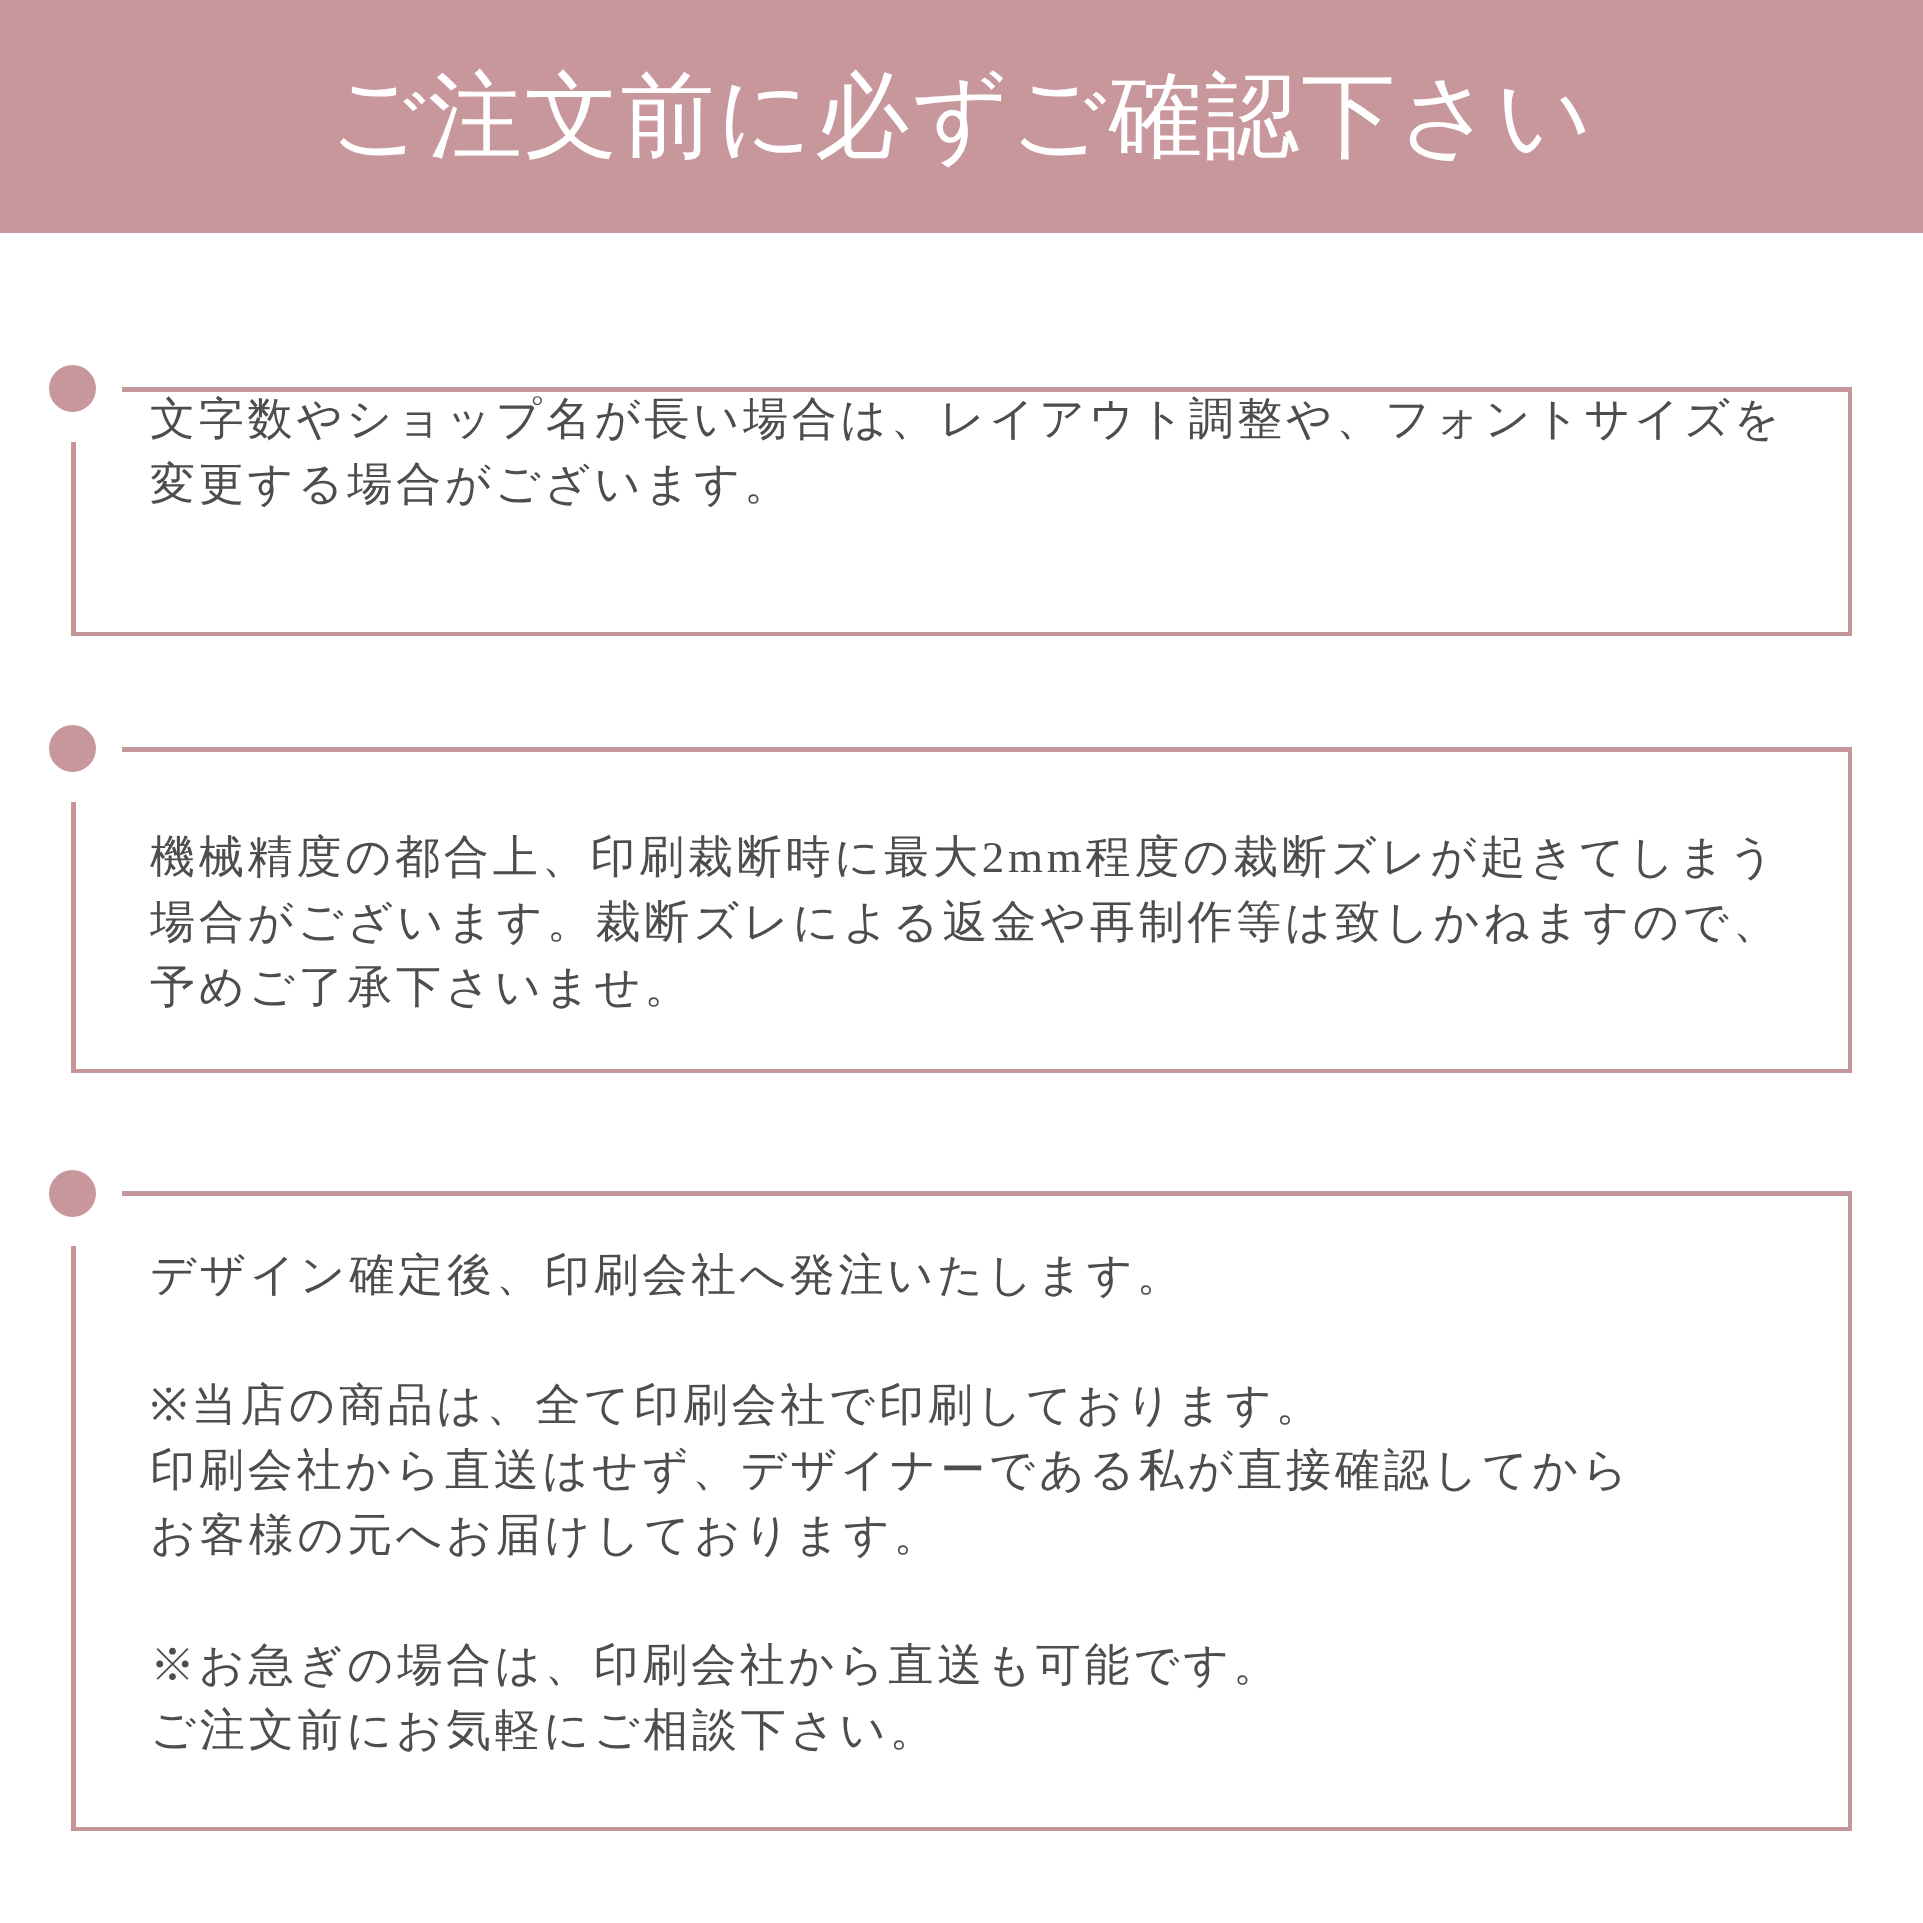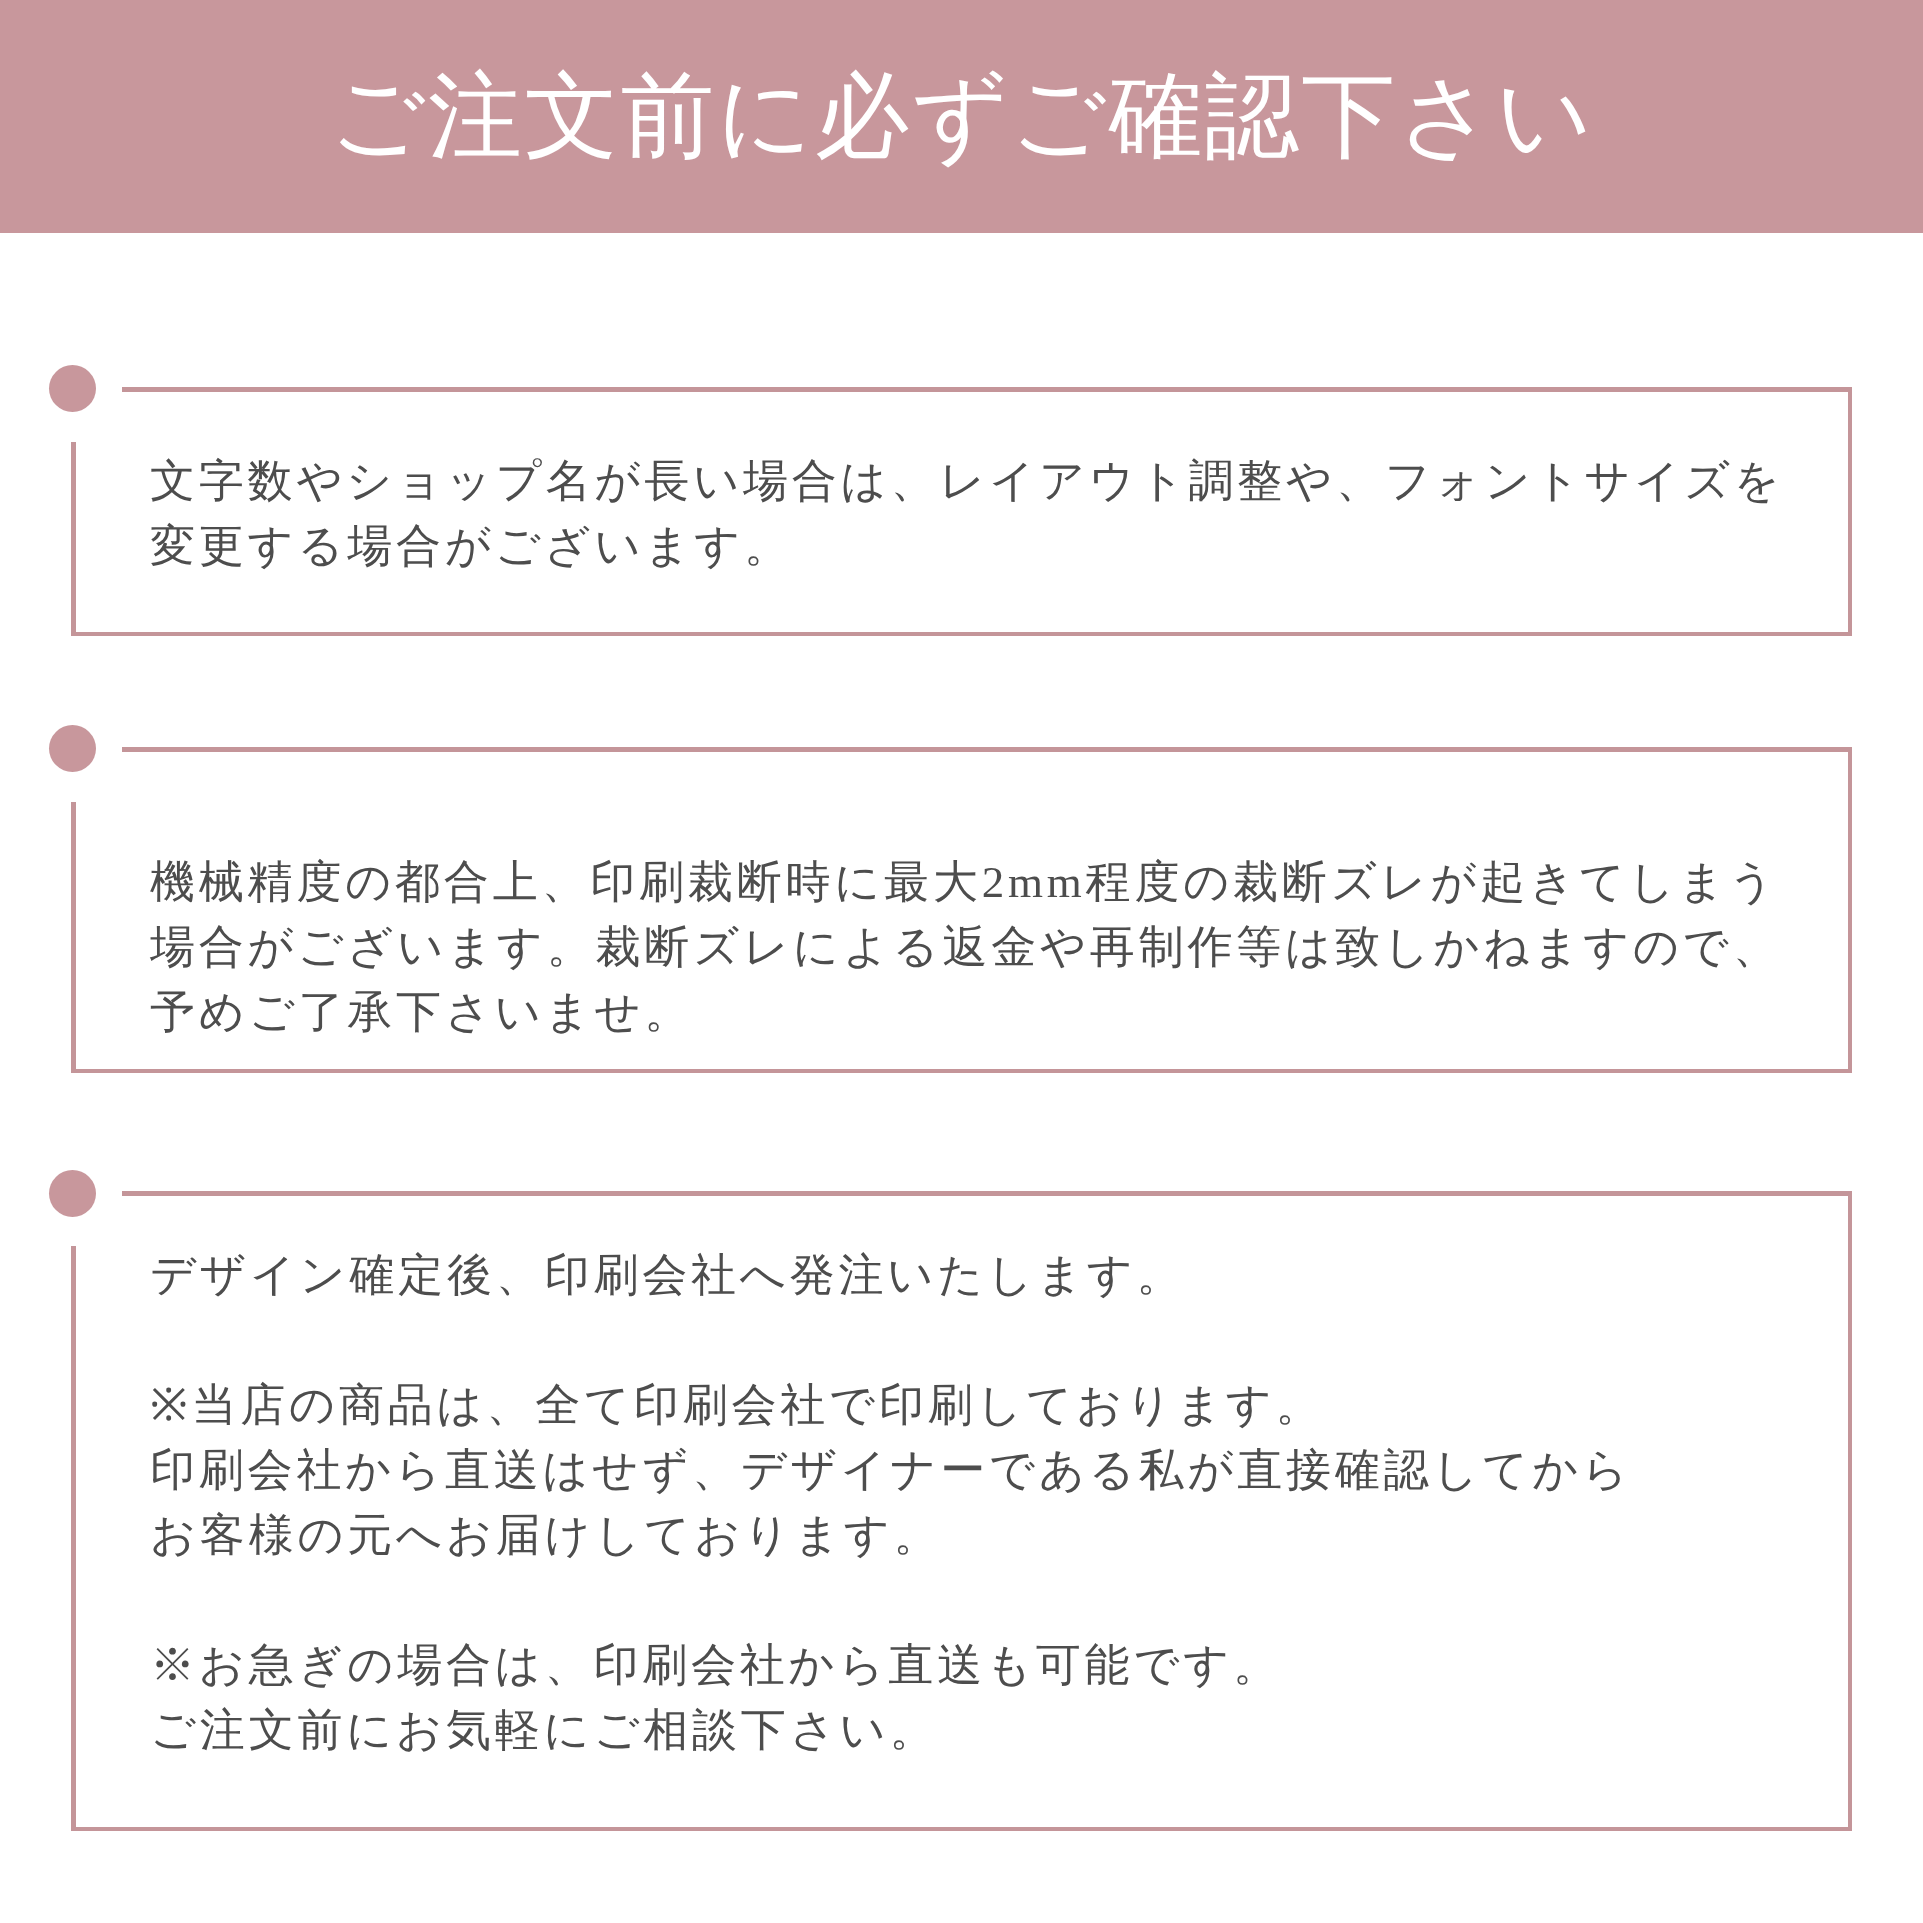--- a/index.html
+++ b/index.html
@@ -62,22 +62,22 @@
 
   .text {
     margin: 0;
     white-space: pre-line;
     font-size: 45px;
     line-height: 65px;
     letter-spacing: 3.8px;
     color: var(--text, #4d4d4d);
     padding: 0 45px 0 79px;
   }
-  .s1 .text { padding-top: 62px; }
-  .s2 .text { padding-top: 103px; }
+  .s1 .text { }
+  .s2 .text { padding-top: 78px; }
   .s3 .text { padding-top: 52px; }
 </style>
 </head>
 <body>
 
 <div class="canvas">
 
   <header class="band">
     <h1 class="title">ご注文前に必ずご確認下さい</h1>
   </header>

